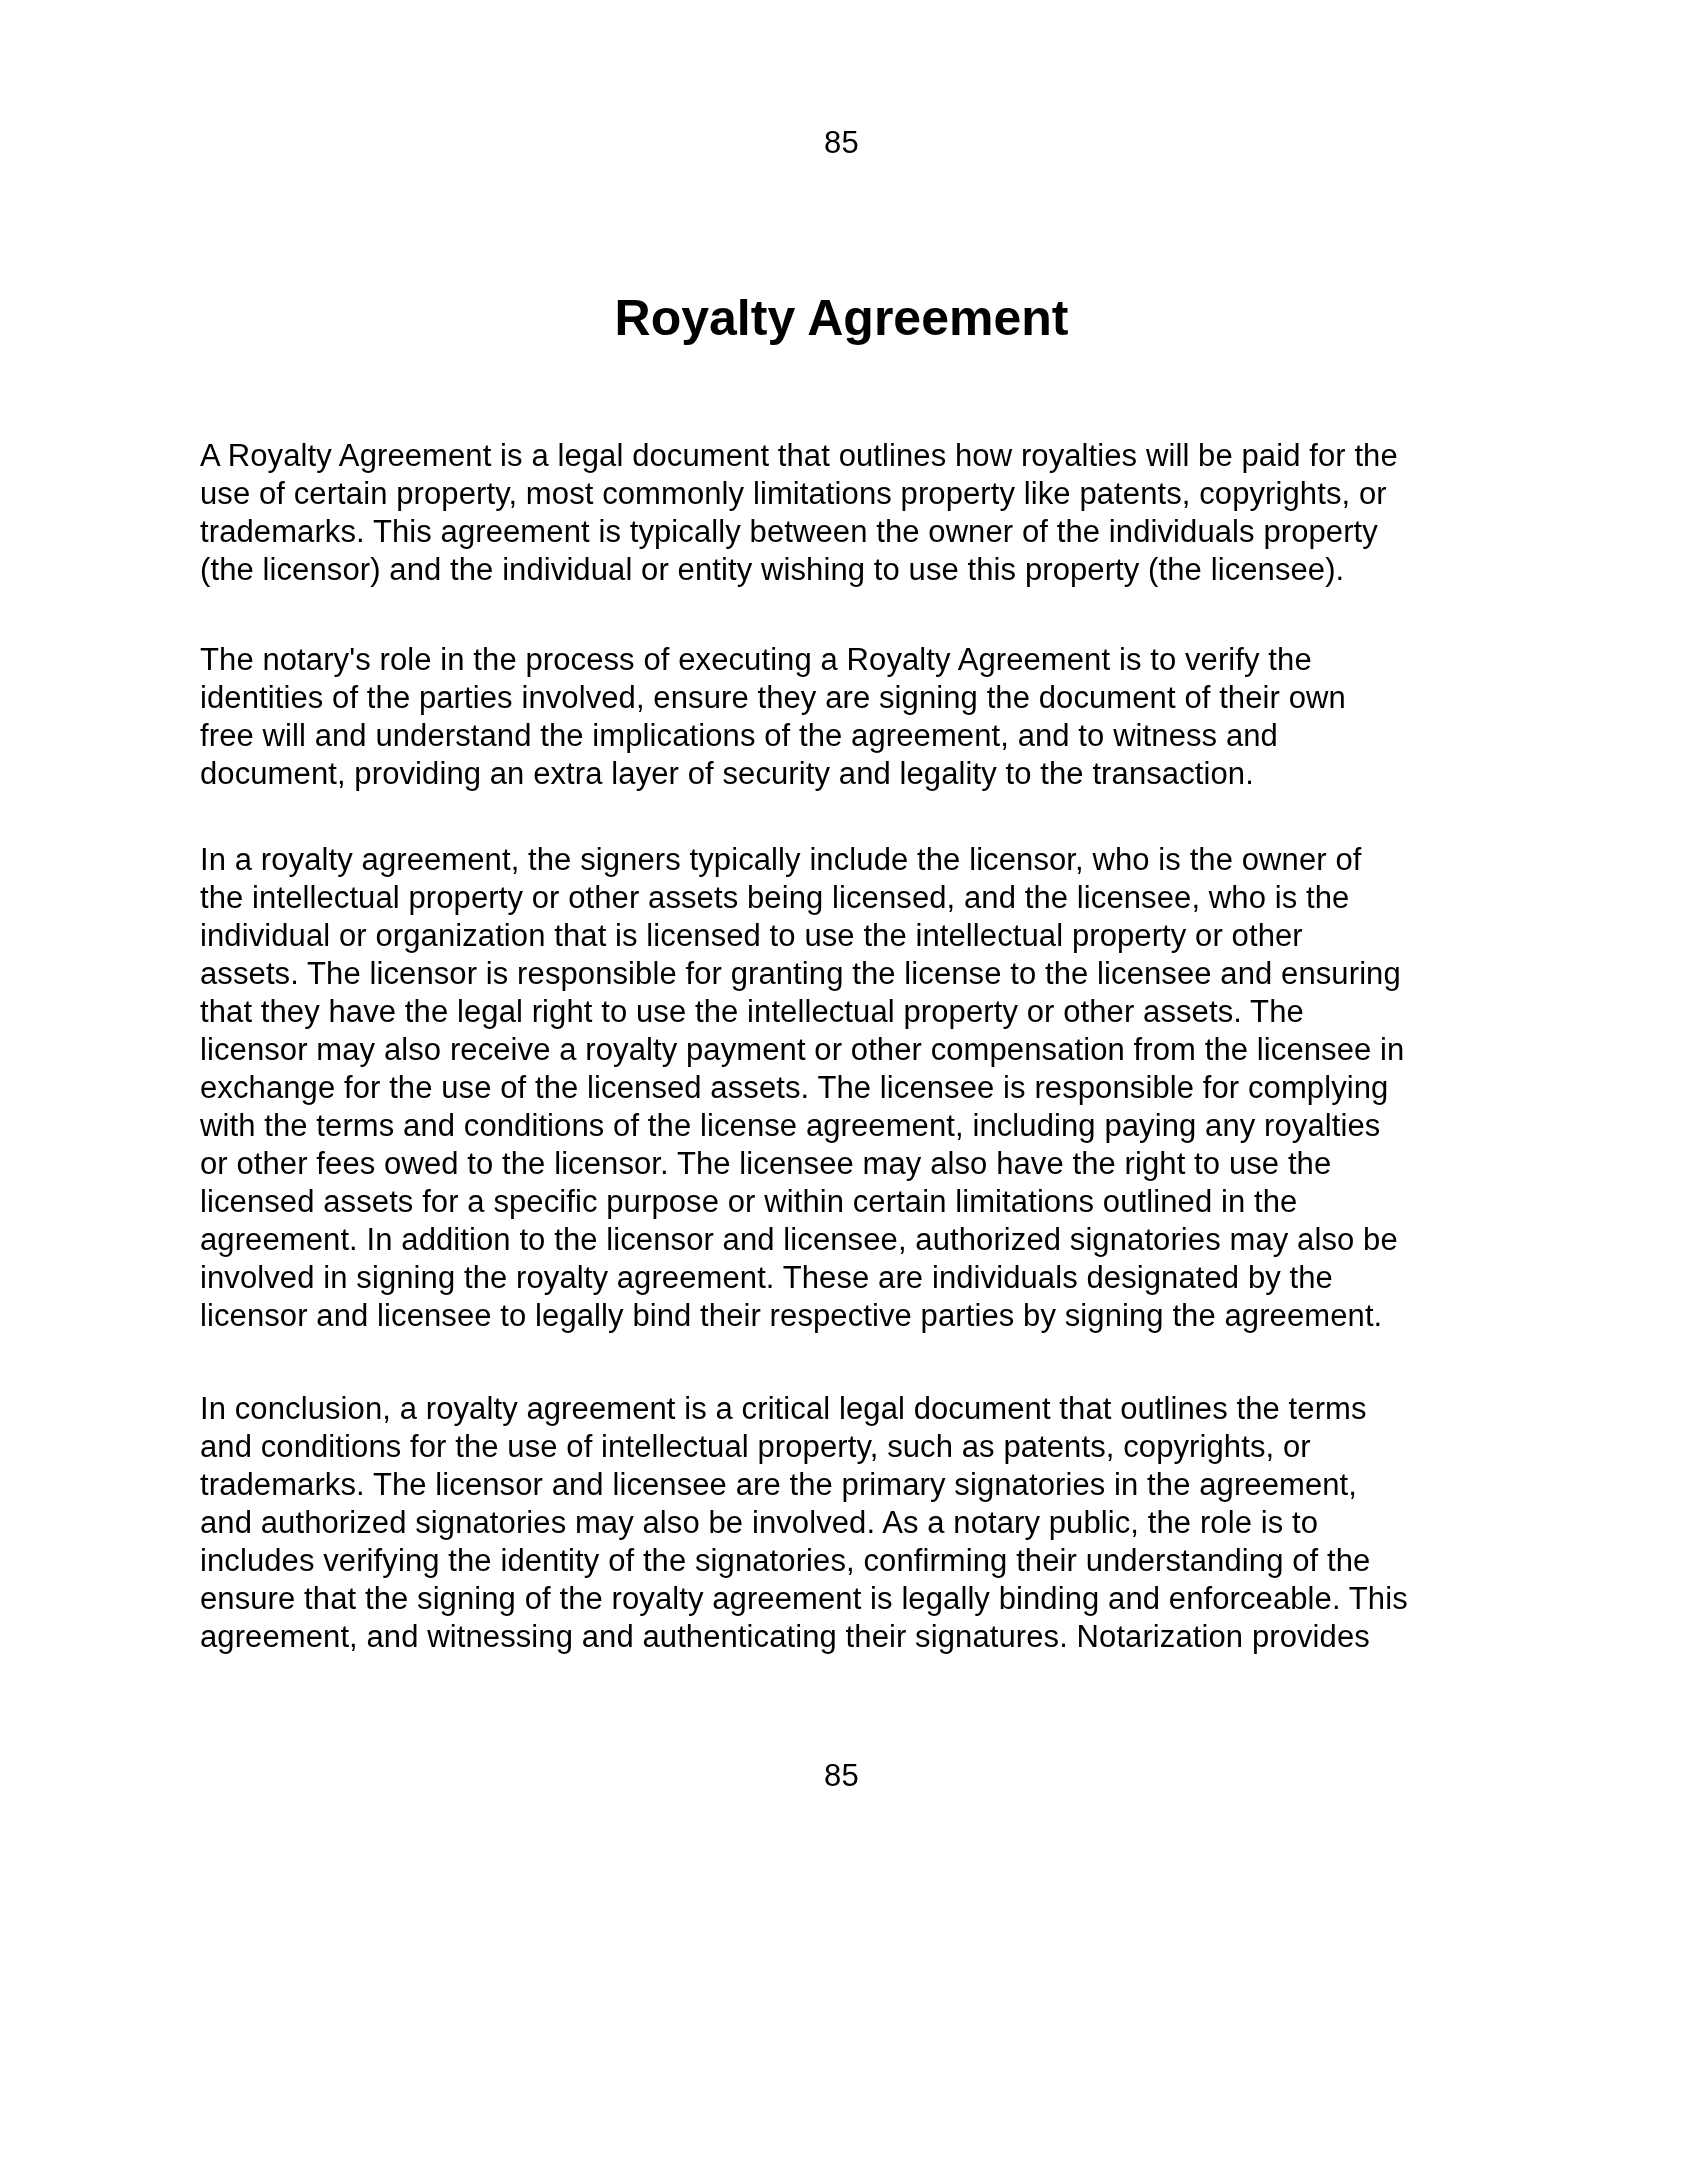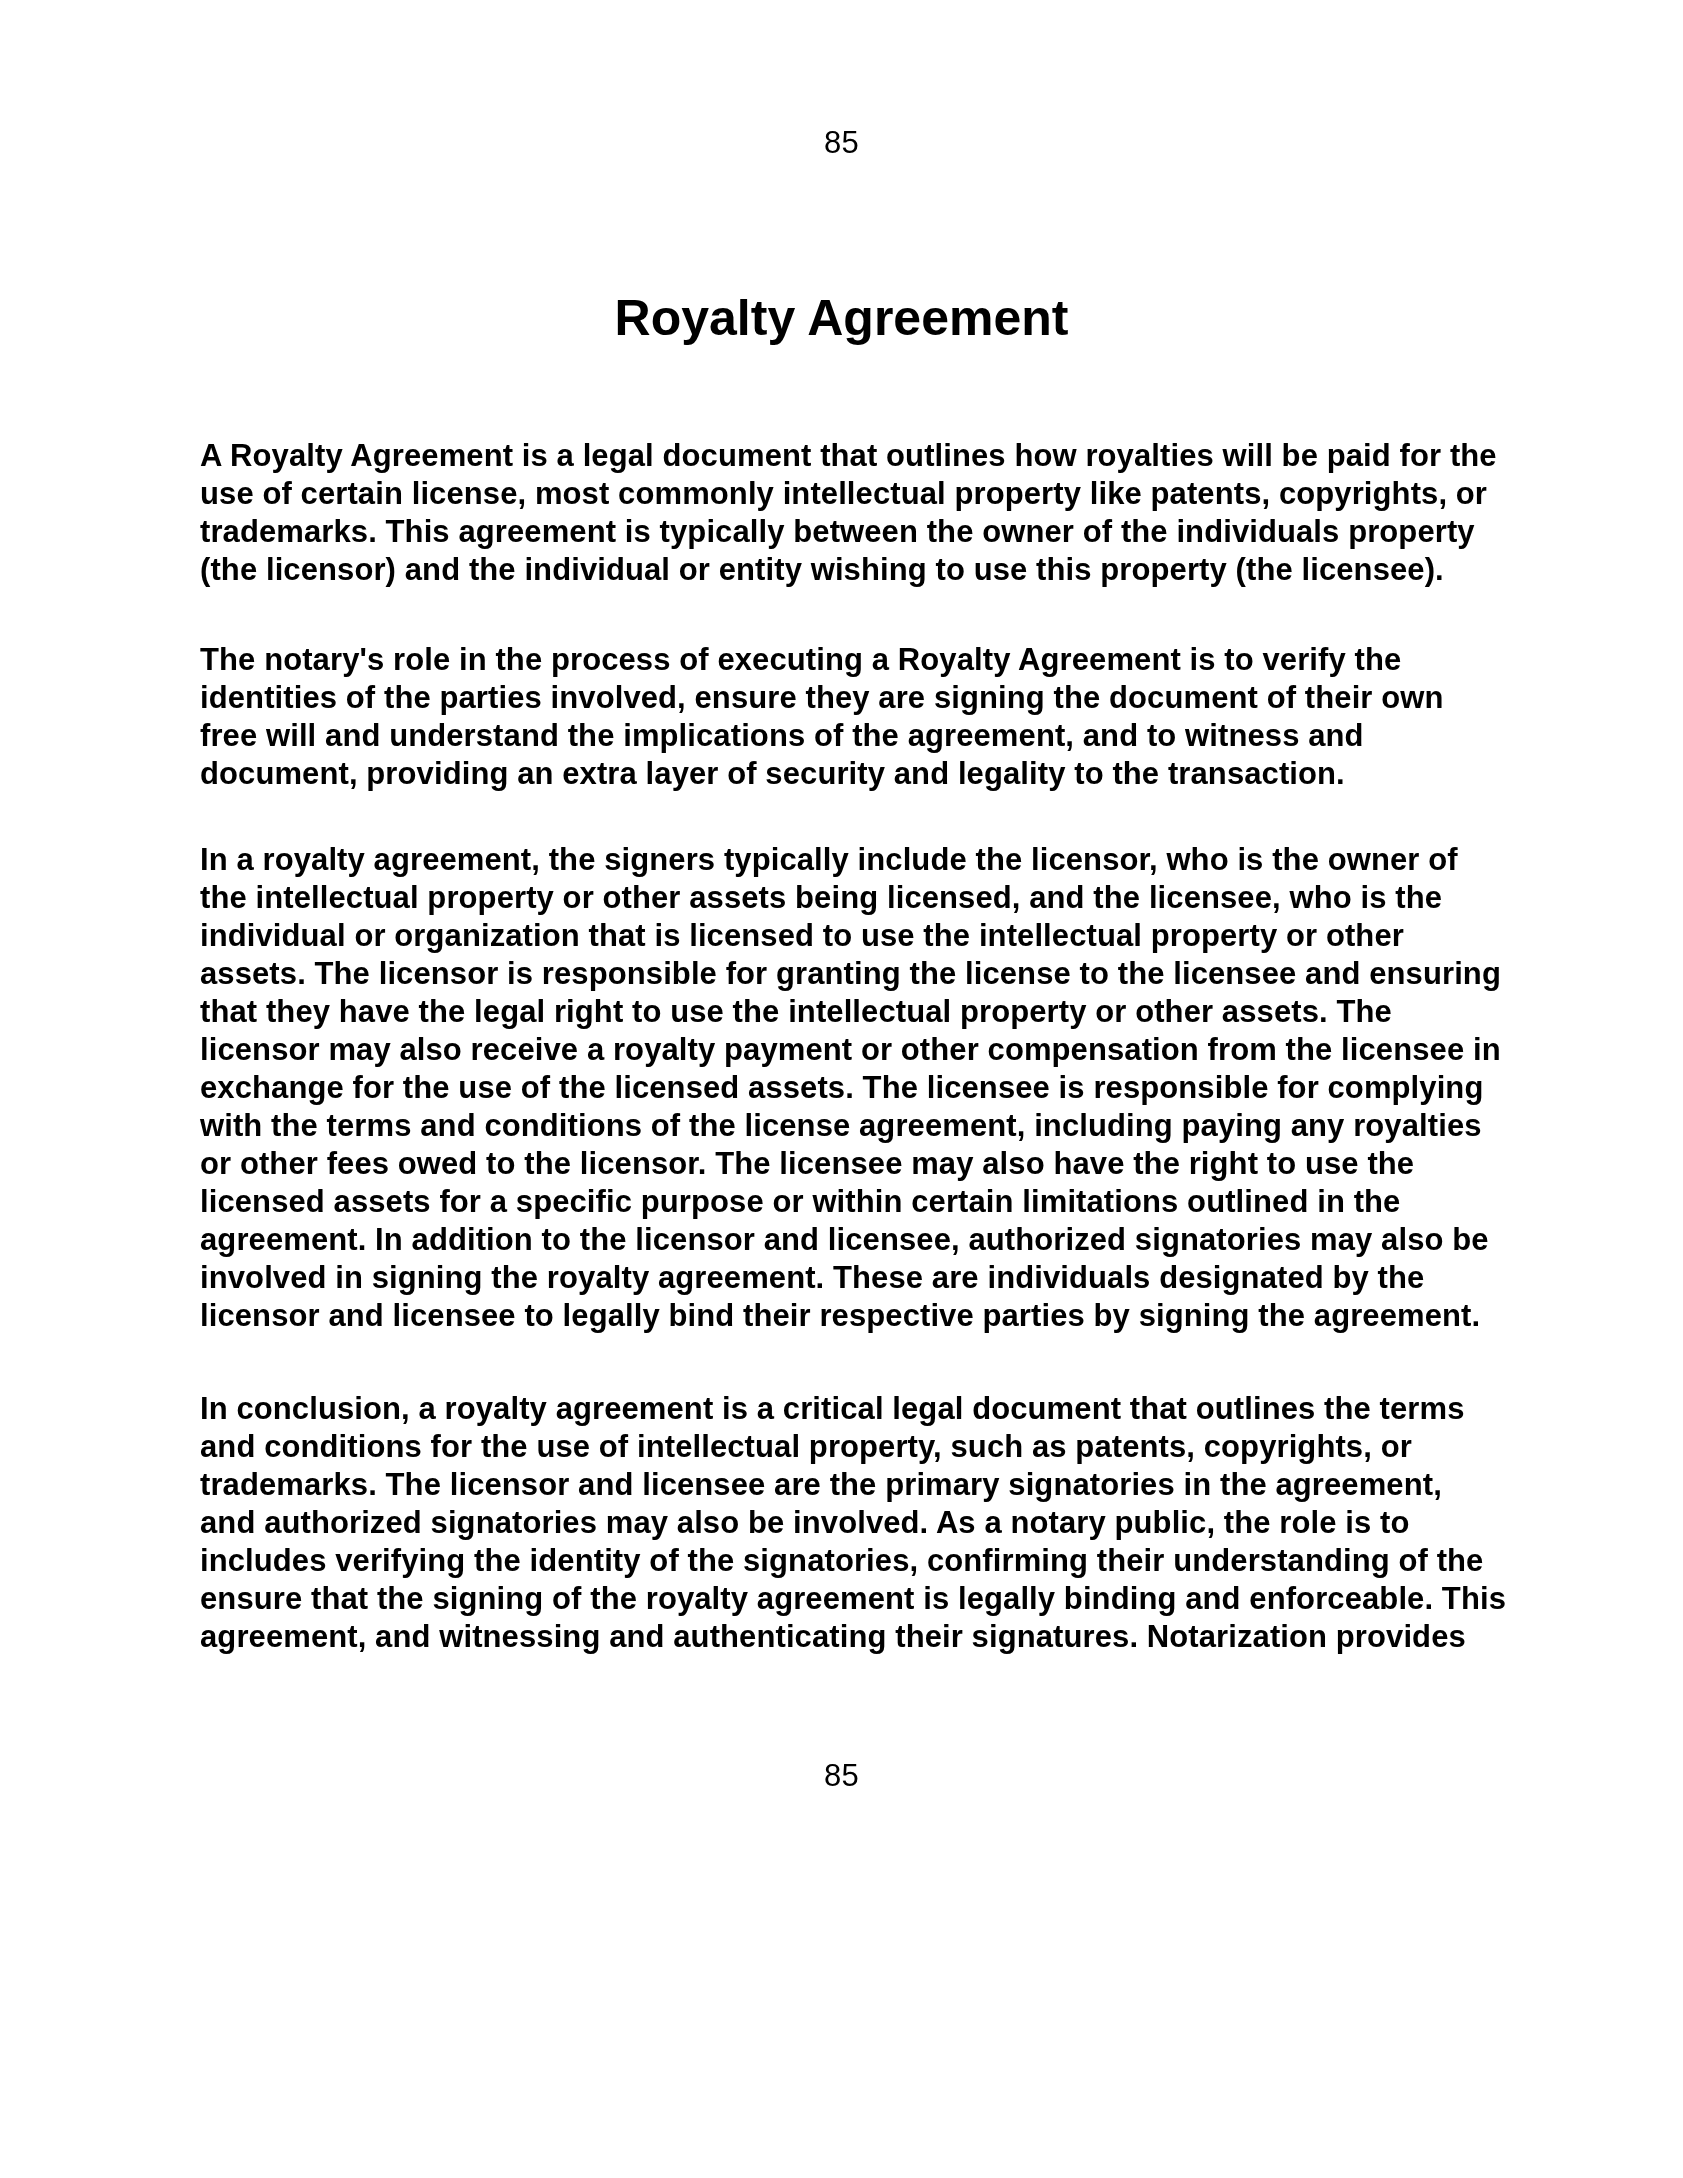--- a/index.html
+++ b/index.html
@@ -24,21 +24,20 @@
   .doc-title {
     font-size: 50px;
     font-weight: bold;
     line-height: 57px;
     text-align: center;
     margin-top: 128px;
     letter-spacing: 0px;
   }
   .doc-body {
     margin-left: 200px;
-    font-weight: bold;
   }
   .para { margin: 0; padding: 0; }
   .para .text-line {
     font-size: 31px;
     line-height: 38px;
     white-space: nowrap;
     letter-spacing: 0.1px;
   }
   .para.p-first { margin-top: 90px; }
   .para.p-gap   { margin-top: 52px; }
@@ -51,21 +50,21 @@
 <body>
 
 <div class="page">
   <div class="page-num top">85</div>
 
   <div class="doc-title">Royalty Agreement</div>
 
   <div class="doc-body">
       <div class="para p-first">
         <div class="text-line">A Royalty Agreement is a legal document that outlines how royalties will be paid for the</div>
-        <div class="text-line">use of certain license, most commonly intellectual property like patents, copyrights, or</div>
+        <div class="text-line">use of certain property, most commonly limitations property like patents, copyrights, or</div>
         <div class="text-line">trademarks. This agreement is typically between the owner of the individuals property</div>
         <div class="text-line">(the licensor) and the individual or entity wishing to use this property (the licensee).</div>
       </div>
       <div class="para p-gap">
         <div class="text-line">The notary's role in the process of executing a Royalty Agreement is to verify the</div>
         <div class="text-line">identities of the parties involved, ensure they are signing the document of their own</div>
         <div class="text-line">free will and understand the implications of the agreement, and to witness and</div>
         <div class="text-line">document, providing an extra layer of security and legality to the transaction.</div>
       </div>
       <div class="para p-gap2">

